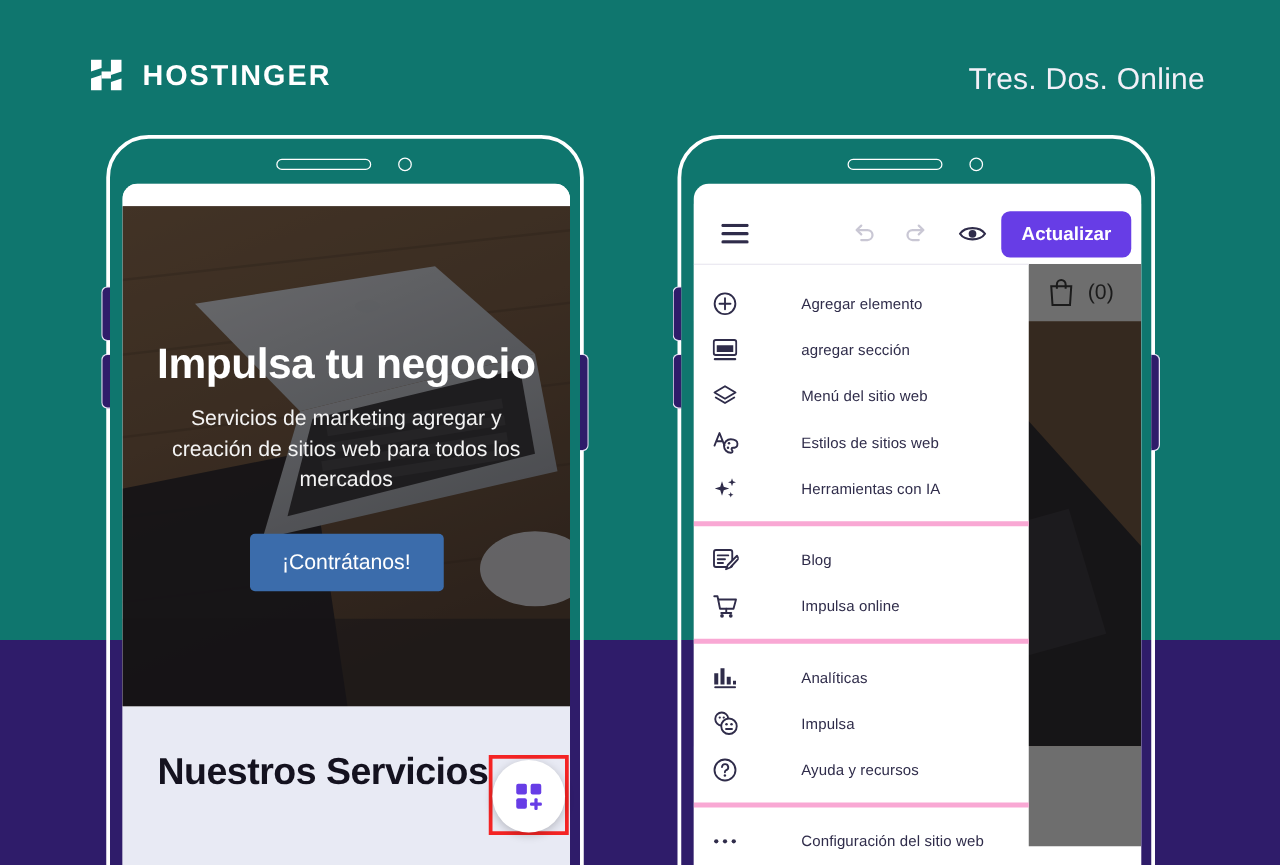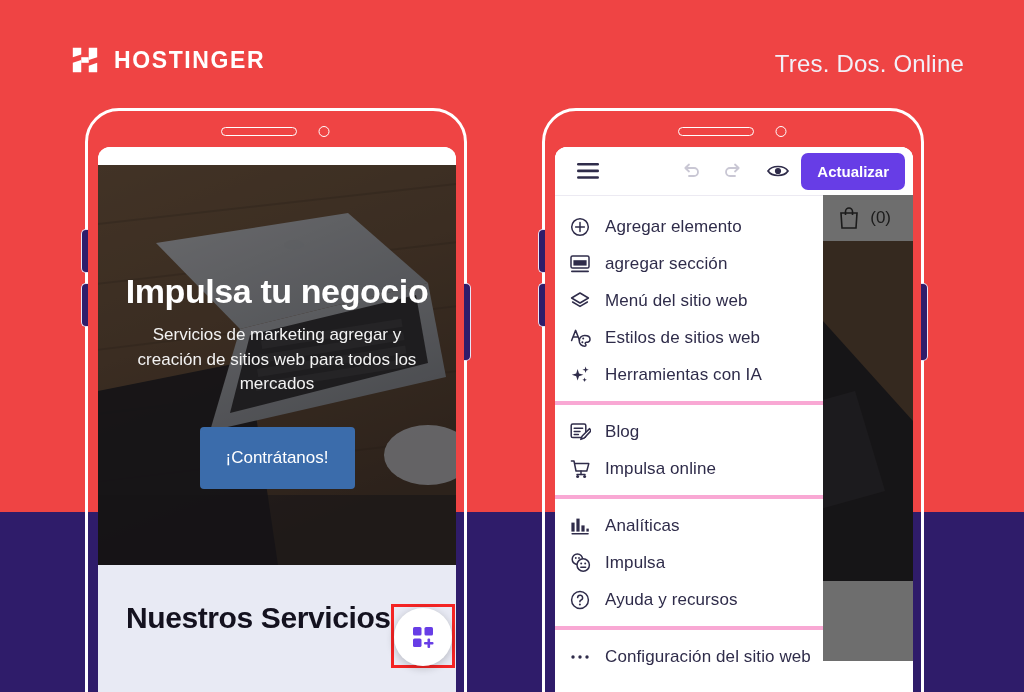--- a/index.html
+++ b/index.html
@@ -5,21 +5,21 @@
   * { box-sizing: border-box; margin: 0; padding: 0; }
   html, body {
     width: 1024px; height: 692px;
     overflow: hidden;
     background: #2f1c6a;
     font-family: "Liberation Sans", sans-serif;
   }
   #root {
     position: relative;
     width: 1024px; height: 512px;
-    background: #ef4444;
+    background: #0f766e;
   }
 
   
   .brand {
     position: absolute; left: 70px; top: 45px;
     display: flex; align-items: center; gap: 14px;
   }
   .brand-mark { width: 30px; height: 30px; display:block; }
   .brand-name {
     color: #ffffff; font-size: 23px; font-weight: bold;
@@ -95,21 +95,21 @@
     margin-top: 26px;
   }
   .hero-p {
     margin-top: 12px;
     font-size: 17px; line-height: 1.45; font-weight: 400;
     color: #f3f3f3;
   }
   .cta {
     display: inline-block; margin-top: 30px;
     background: #3b6cab; color: #ffffff;
-    font-size: 17px; padding: 21px 26px;
+    font-size: 17px; padding: 13px 26px;
     border-radius: 4px; border: none; cursor: pointer;
     font-family: "Liberation Sans", sans-serif;
   }
   .services {
     background: #e8eaf4;
     height: 142px;
     padding: 36px 28px 0;
   }
   .services-h2 {
     font-size: 30px; font-weight: bold; color: #14121f;
@@ -131,21 +131,21 @@
     display: flex; align-items: center; justify-content: center;
     z-index: 21; cursor: pointer;
   }
 
   
   .builder { position: relative; height: 100%; background:#ffffff; }
   .toolbar {
     height: 48px; background: #ffffff;
     display: flex; align-items: center;
     padding: 0 0 0 22px;
-    position: relative; z-index: 6;
+    position: relative; z-index: 6; margin-top: 16px;
   }
   .tb-ico { cursor: pointer; display:flex; align-items:center; justify-content:center; }
   .tb-space { flex: 1; }
   .tb-undo { margin-right: 22px; }
   .tb-redo { margin-right: 24px; }
   .tb-eye  { margin-right: 12px; }
   .publish {
     background: #673de6; color: #ffffff;
     font-size: 15px; font-weight: bold;
     padding: 10px 16px; border-radius: 7px; border: none;
@@ -188,22 +188,22 @@
   .menu-item {
     display: flex; align-items: center;
     height: 37px; padding-left: 14px; cursor: pointer;
   }
   .menu-icon {
     width: 22px; height: 22px;
     display: flex; align-items: center; justify-content: center;
     margin-right: 14px; flex: 0 0 22px;
   }
   .menu-label {
-    font-size: 17px; color: #2f2c4a;
-    letter-spacing: .1px; white-space: nowrap;
+    font-size: 12px; color: #2f2c4a;
+    letter-spacing: .1px; white-space: nowrap; margin-left: 36px;
   }
   svg { display: block; }
 </style>
 </head>
 <body>
 
 <div id="root">
 
   <div class="brand">
     <svg class="brand-mark" viewBox="0 0 32 32">

